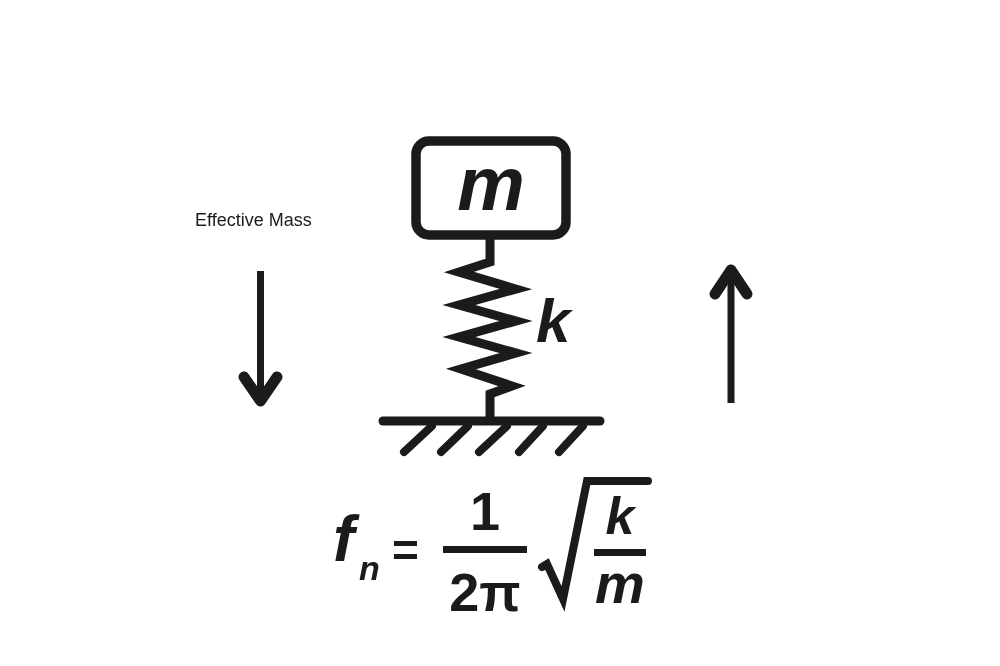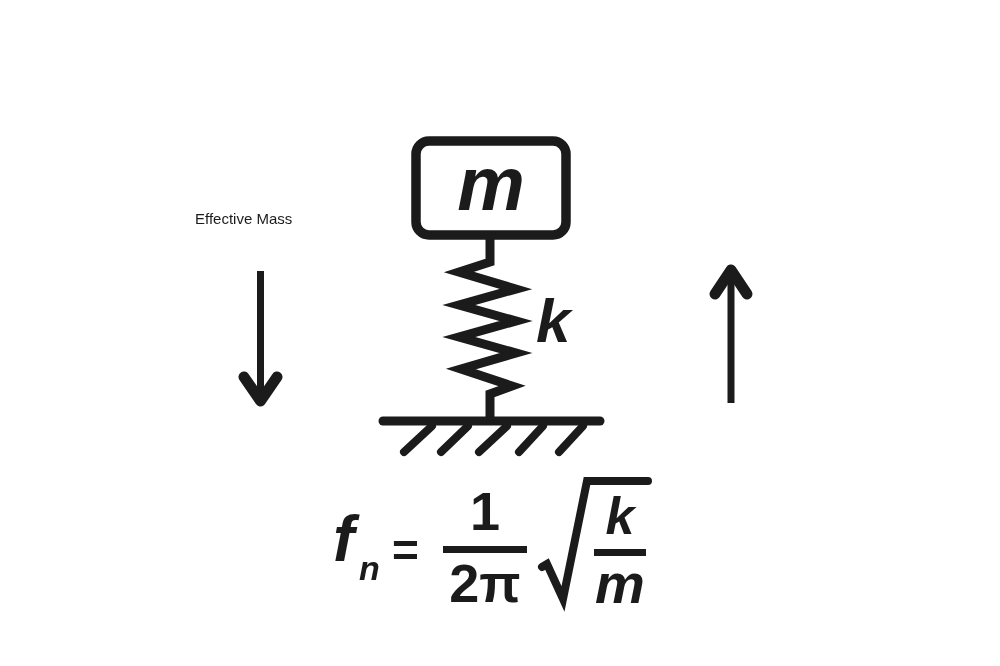--- a/index.html
+++ b/index.html
@@ -8,21 +8,21 @@
   body { font-family: "Liberation Sans", sans-serif; }
   .canvas {
     position: relative;
     width: 1000px;
     height: 666px;
     background: var(--bg);
     overflow: hidden;
   }
   .abs { position: absolute; }
   .annotation-label {
-    font-size: 15px;
+    font-size: 18px;
     color: var(--ink);
     white-space: nowrap;
     line-height: 1.1;
   }
   .diagram-svg { position: absolute; left: 0; top: 0; }
   .mass-letter {
     left: 411px; top: 146px; width: 160px;
     text-align: center;
     font-size: 76px; font-weight: bold; font-style: italic;
     line-height: 1; color: var(--ink);
@@ -46,21 +46,21 @@
     left: 392px; top: 527px;
     font-size: 46px; font-weight: bold; line-height: 1;
   }
   .frac {
     text-align: center;
     font-weight: bold; line-height: 1;
   }
   .frac-coeff { left: 443px; top: 484px; width: 84px; }
   .frac .num, .frac .den { font-size: 54px; line-height: 1; }
   .frac .bar { height: 7px; background: var(--ink); margin-top: 8px; }
-  .frac .den { margin-top: 3px; }
+  .frac .den { margin-top: 12px; }
   .radical { left: 536px; top: 468px; width: 116px; height: 150px; }
   .frac-radicand { left: 58px; top: 22px; width: 52px; }
   .frac-radicand .num, .frac-radicand .den {
     font-size: 52px; font-style: italic; line-height: 1;
   }
   .frac-radicand .bar { margin-top: 7px; }
   .frac-radicand .den { margin-top: 4px; font-size: 56px; line-height: 0.85; }
 </style>
 </head>
 <body>

